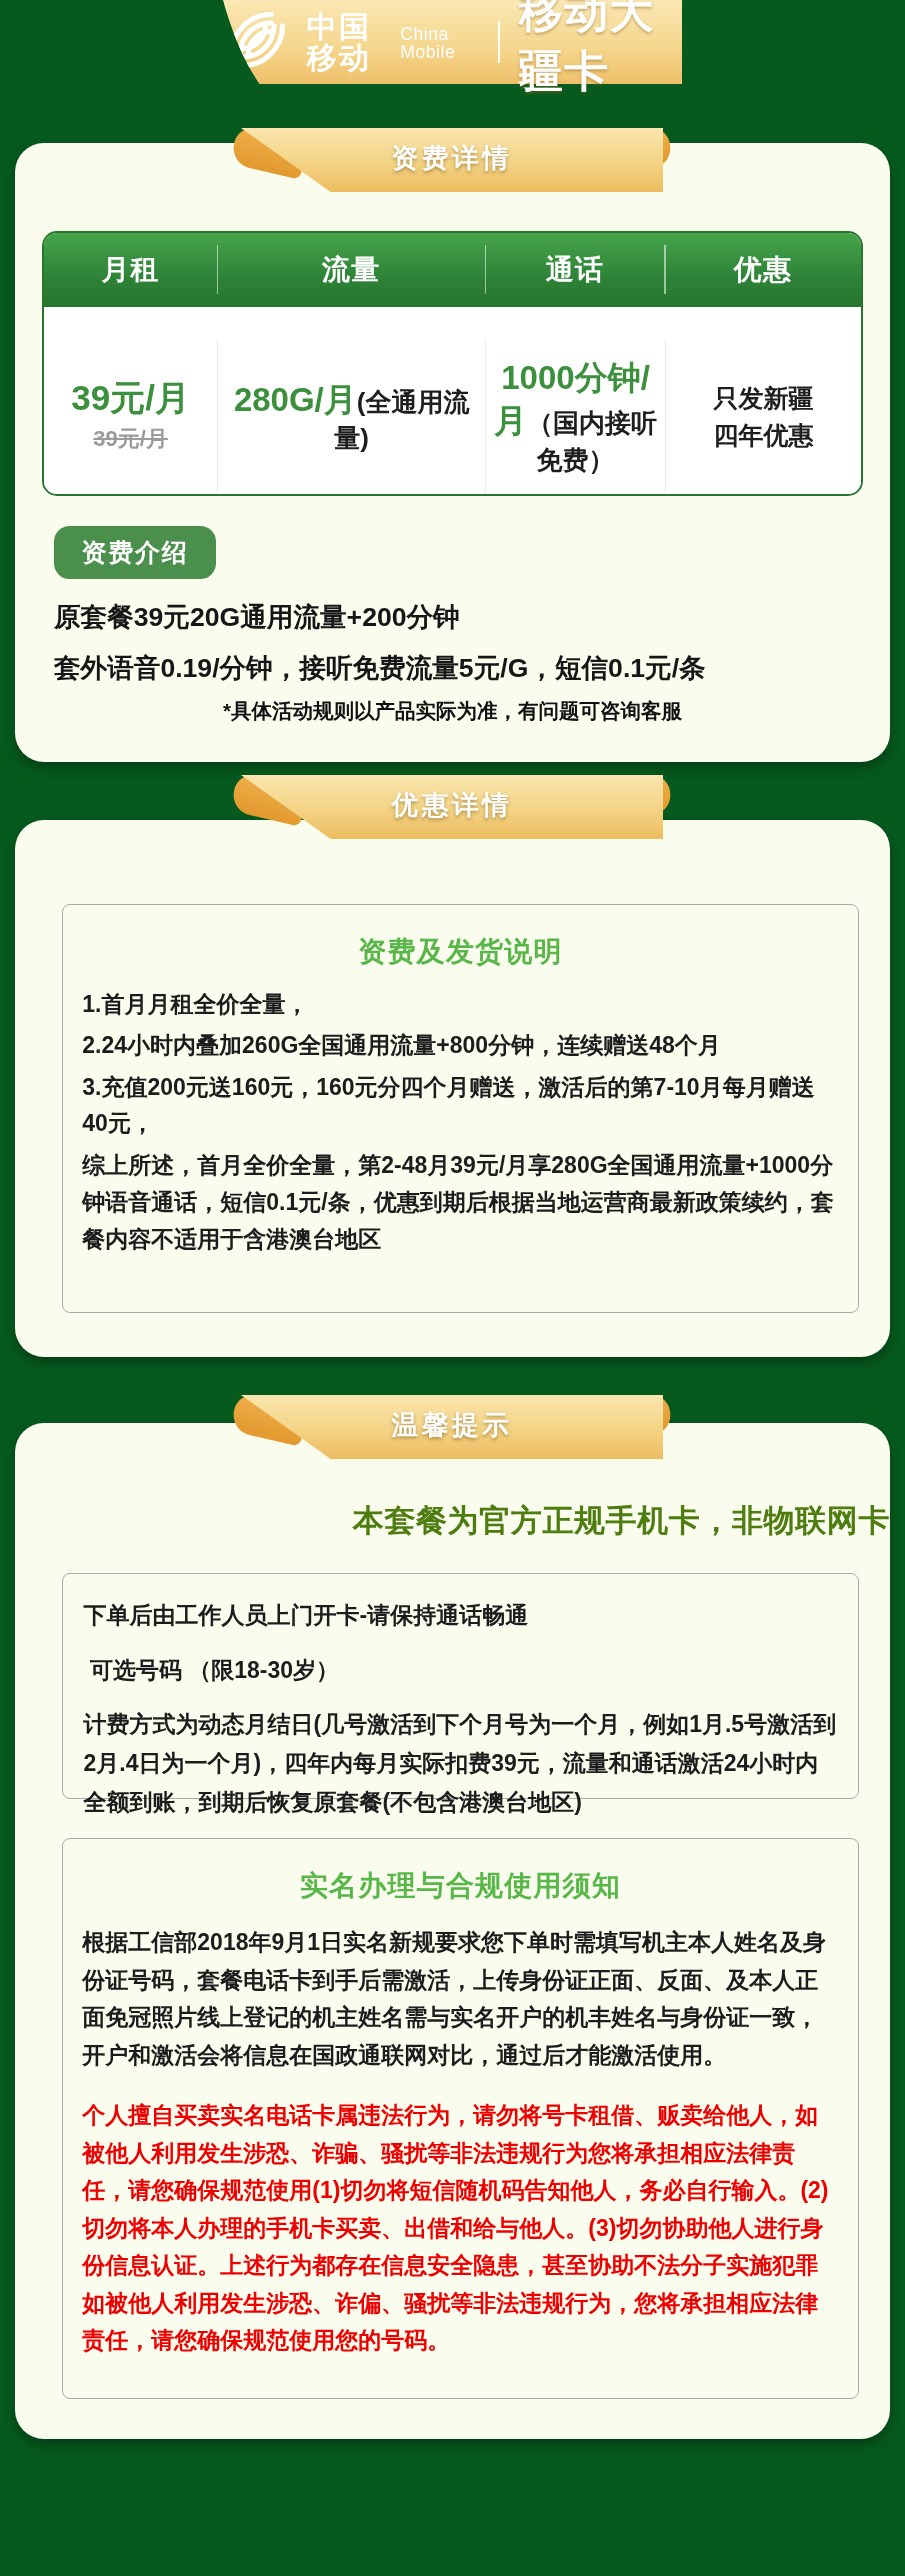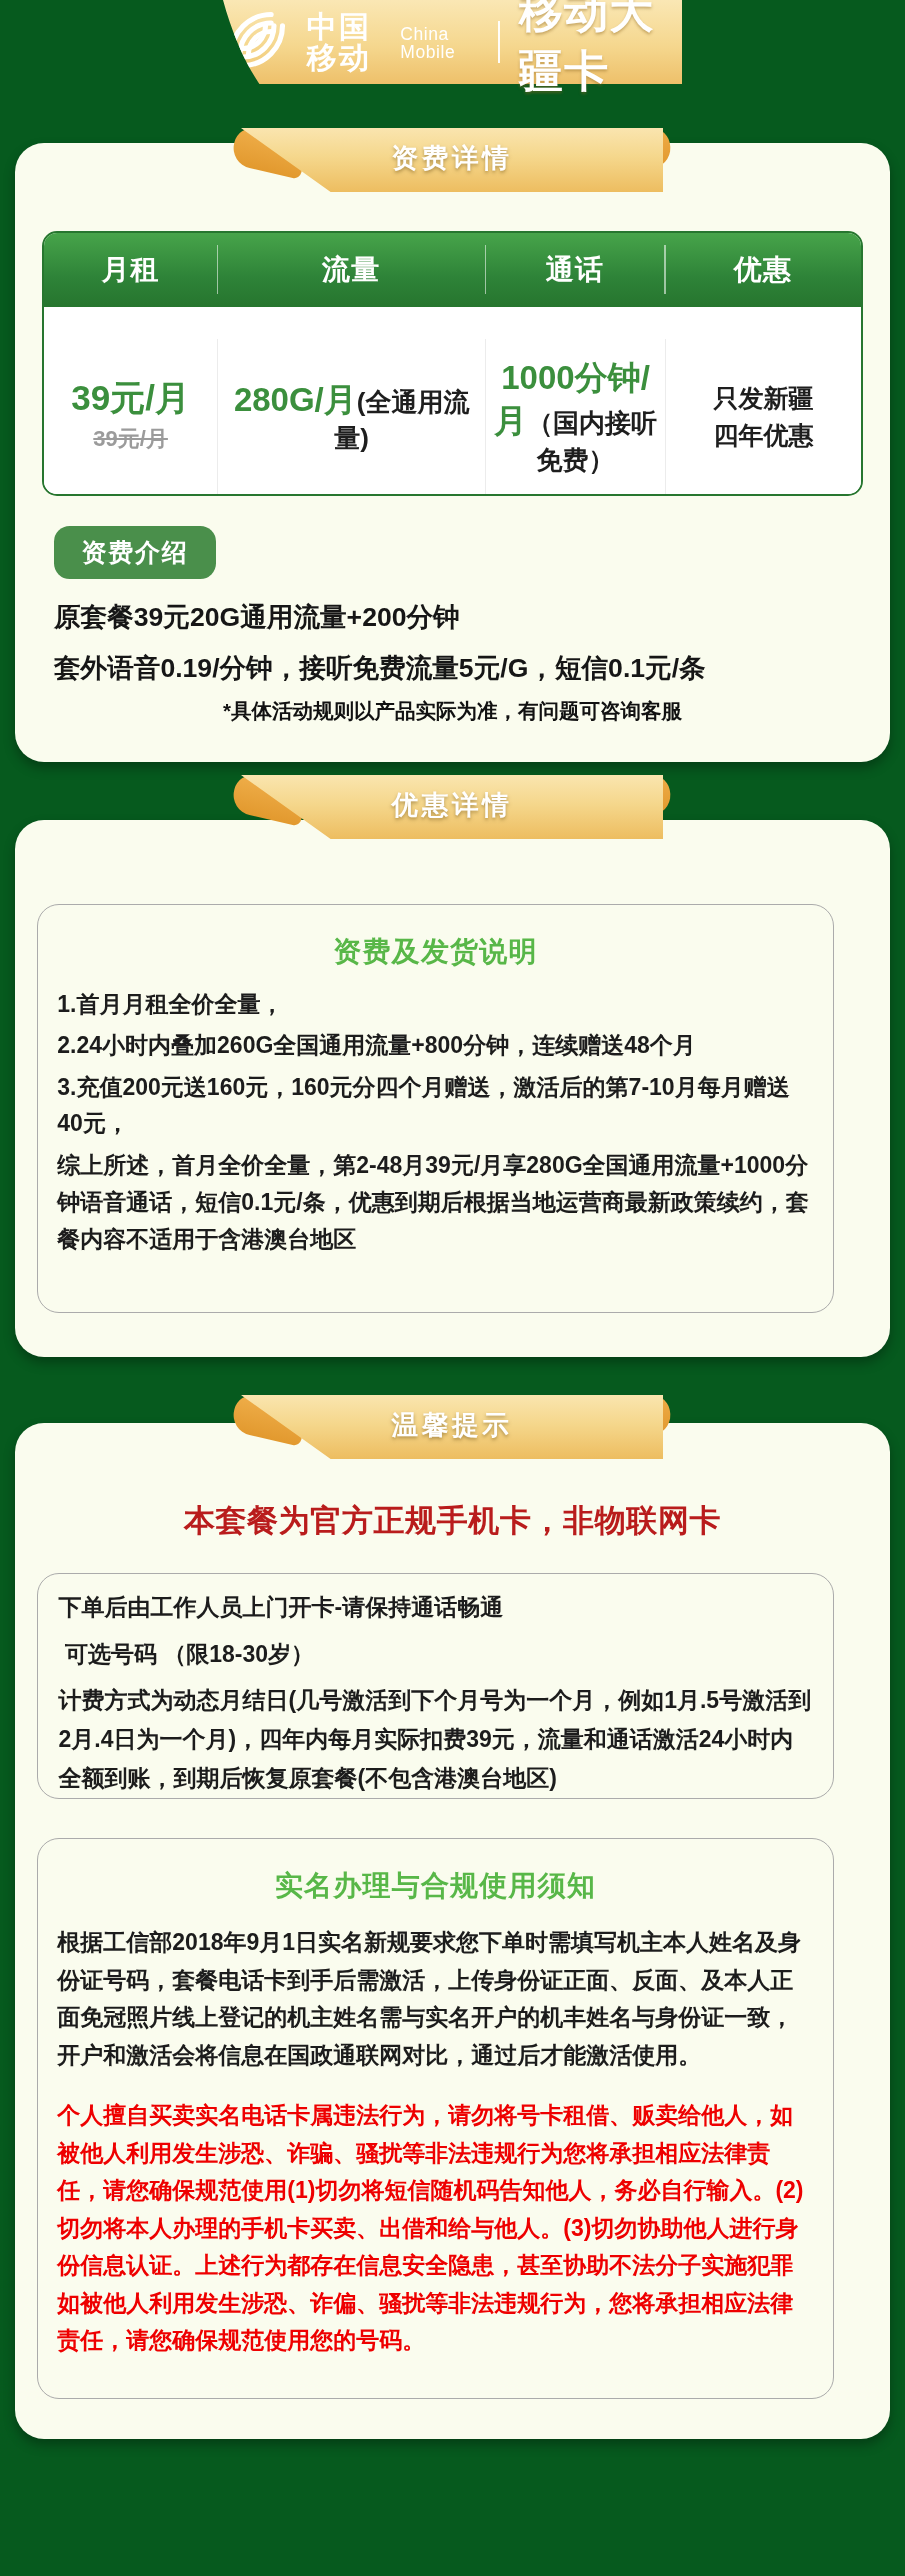--- a/index.html
+++ b/index.html
@@ -70,32 +70,32 @@
   .intro-badge{
     margin:30px 0 0 39px;width:162px;height:53px;background:#4A8F4B;border-radius:15.7px;
     display:flex;align-items:center;justify-content:center;color:#FFFFFF;font-size:25px;letter-spacing:1.8px;text-align:right;
   }
   .intro-line{margin:20.5px 39px 0 39px;color:#161616;font-size:26.6px;line-height:1.3;}
   .intro-line + .intro-line{margin-top:17px;}
   .footnote{position:absolute;left:0;right:0;bottom:37px;text-align:center;color:#111111;font-size:20.5px;}
 
   
   .inner-box{
-    position:absolute;left:22px;width:797px;border:1.8px solid #ABABAB;border-radius:22px;
+    position:absolute;left:47px;width:797px;border:1.8px solid #ABABAB;border-radius:8px;
     box-sizing:border-box;background:#FAFCEE;
   }
   #discount-box{top:84px;height:409px;padding:0 19.3px;}
   .box-title{margin-top:28px;text-align:center;color:#58B748;font-size:28px;letter-spacing:1.2px;}
   .box-paragraphs{margin-top:14.5px;}
   .box-para{margin:4.8px 0;color:#1C1C1C;font-size:23px;line-height:1.6;white-space:pre-wrap;}
 
   
-  .tips-headline{margin-top:77px;text-align:center;color:#b91c1c;font-size:31px;letter-spacing:0.6px;}
+  .tips-headline{margin-top:77px;text-align:right;color:#4d7c0f;font-size:31px;letter-spacing:0.6px;}
   #tips-box1{top:150px;height:226px;padding:6px 20.5px;}
-  #tips-box1 .box-para{margin:8px 0;line-height:1.68;}
+  #tips-box1 .box-para{margin:16px 0;line-height:1.68;}
   #tips-box2{top:415px;height:561px;padding:0 19.3px;}
   .compliance-text{margin-top:19.3px;color:#1C1C1C;font-size:23px;line-height:1.63;}
   .warning-text{margin-top:6px;color:#EE0000;font-size:23px;line-height:1.63;}
 </style>
 </head>
 <body>
 
 <div class="header-banner">
   <svg class="logo-svg" width="68" height="68" viewBox="0 0 120 120">
     <g fill="none" stroke="#FFFFFF" stroke-width="9" stroke-linecap="round">

